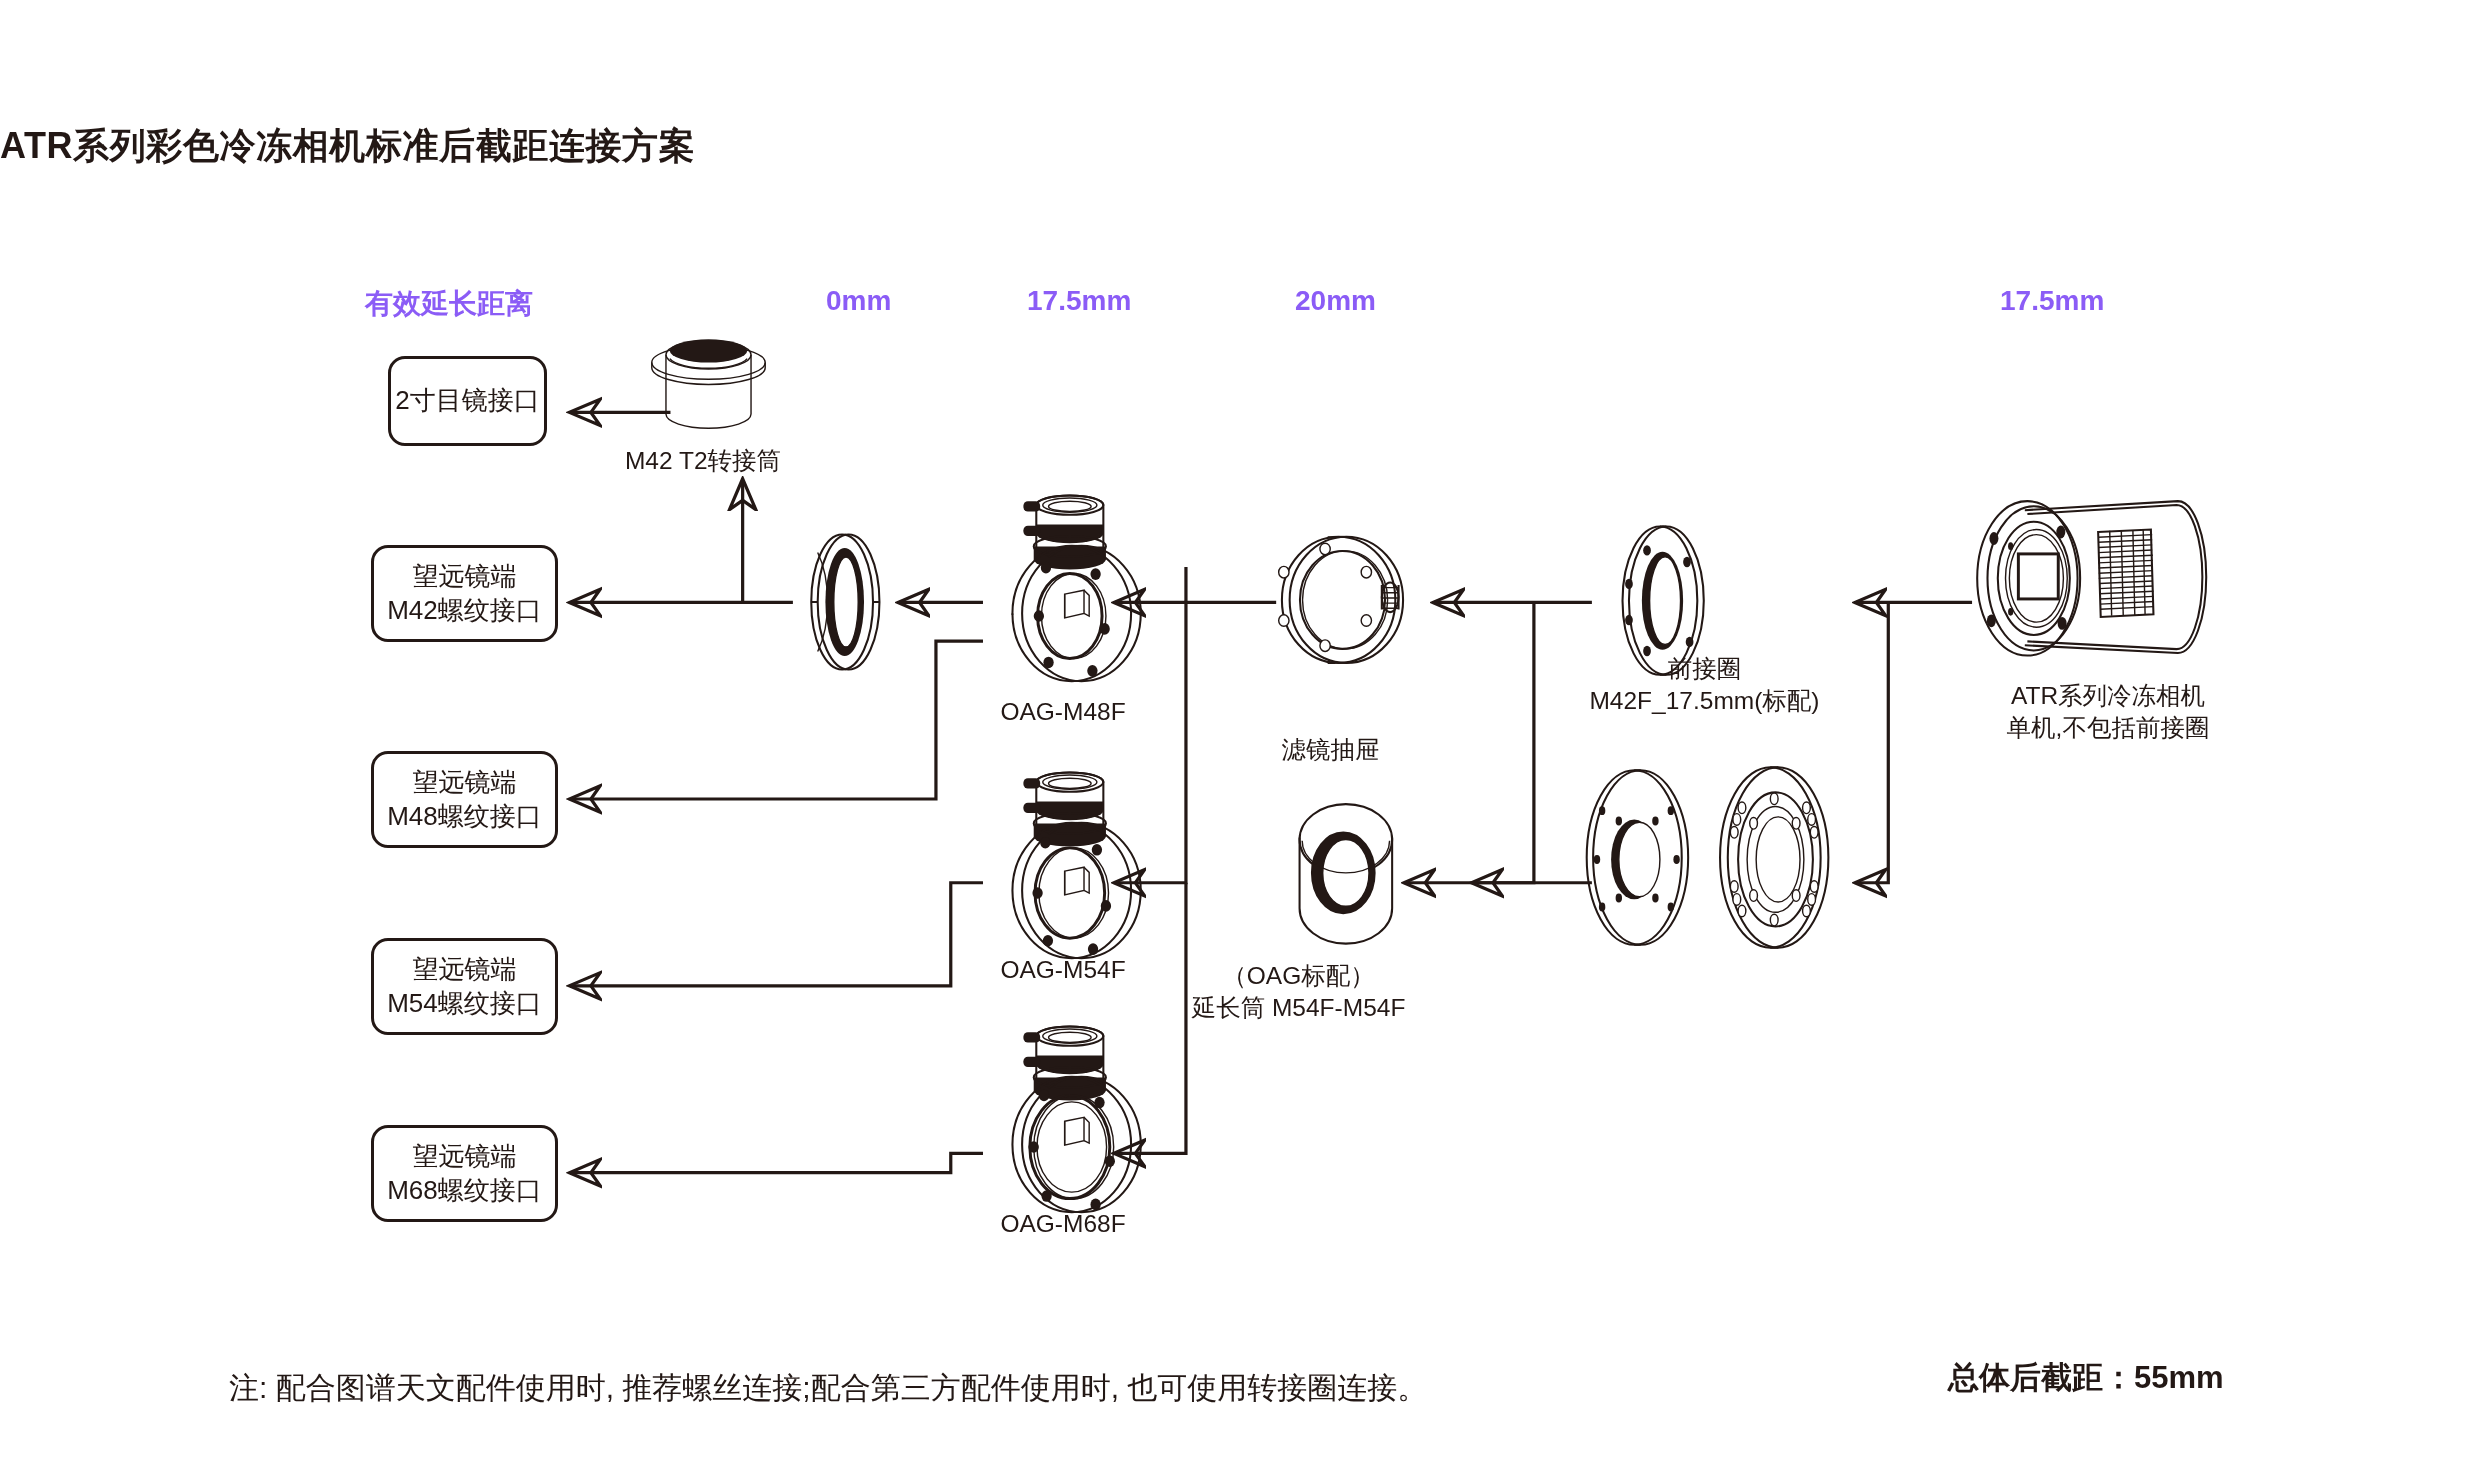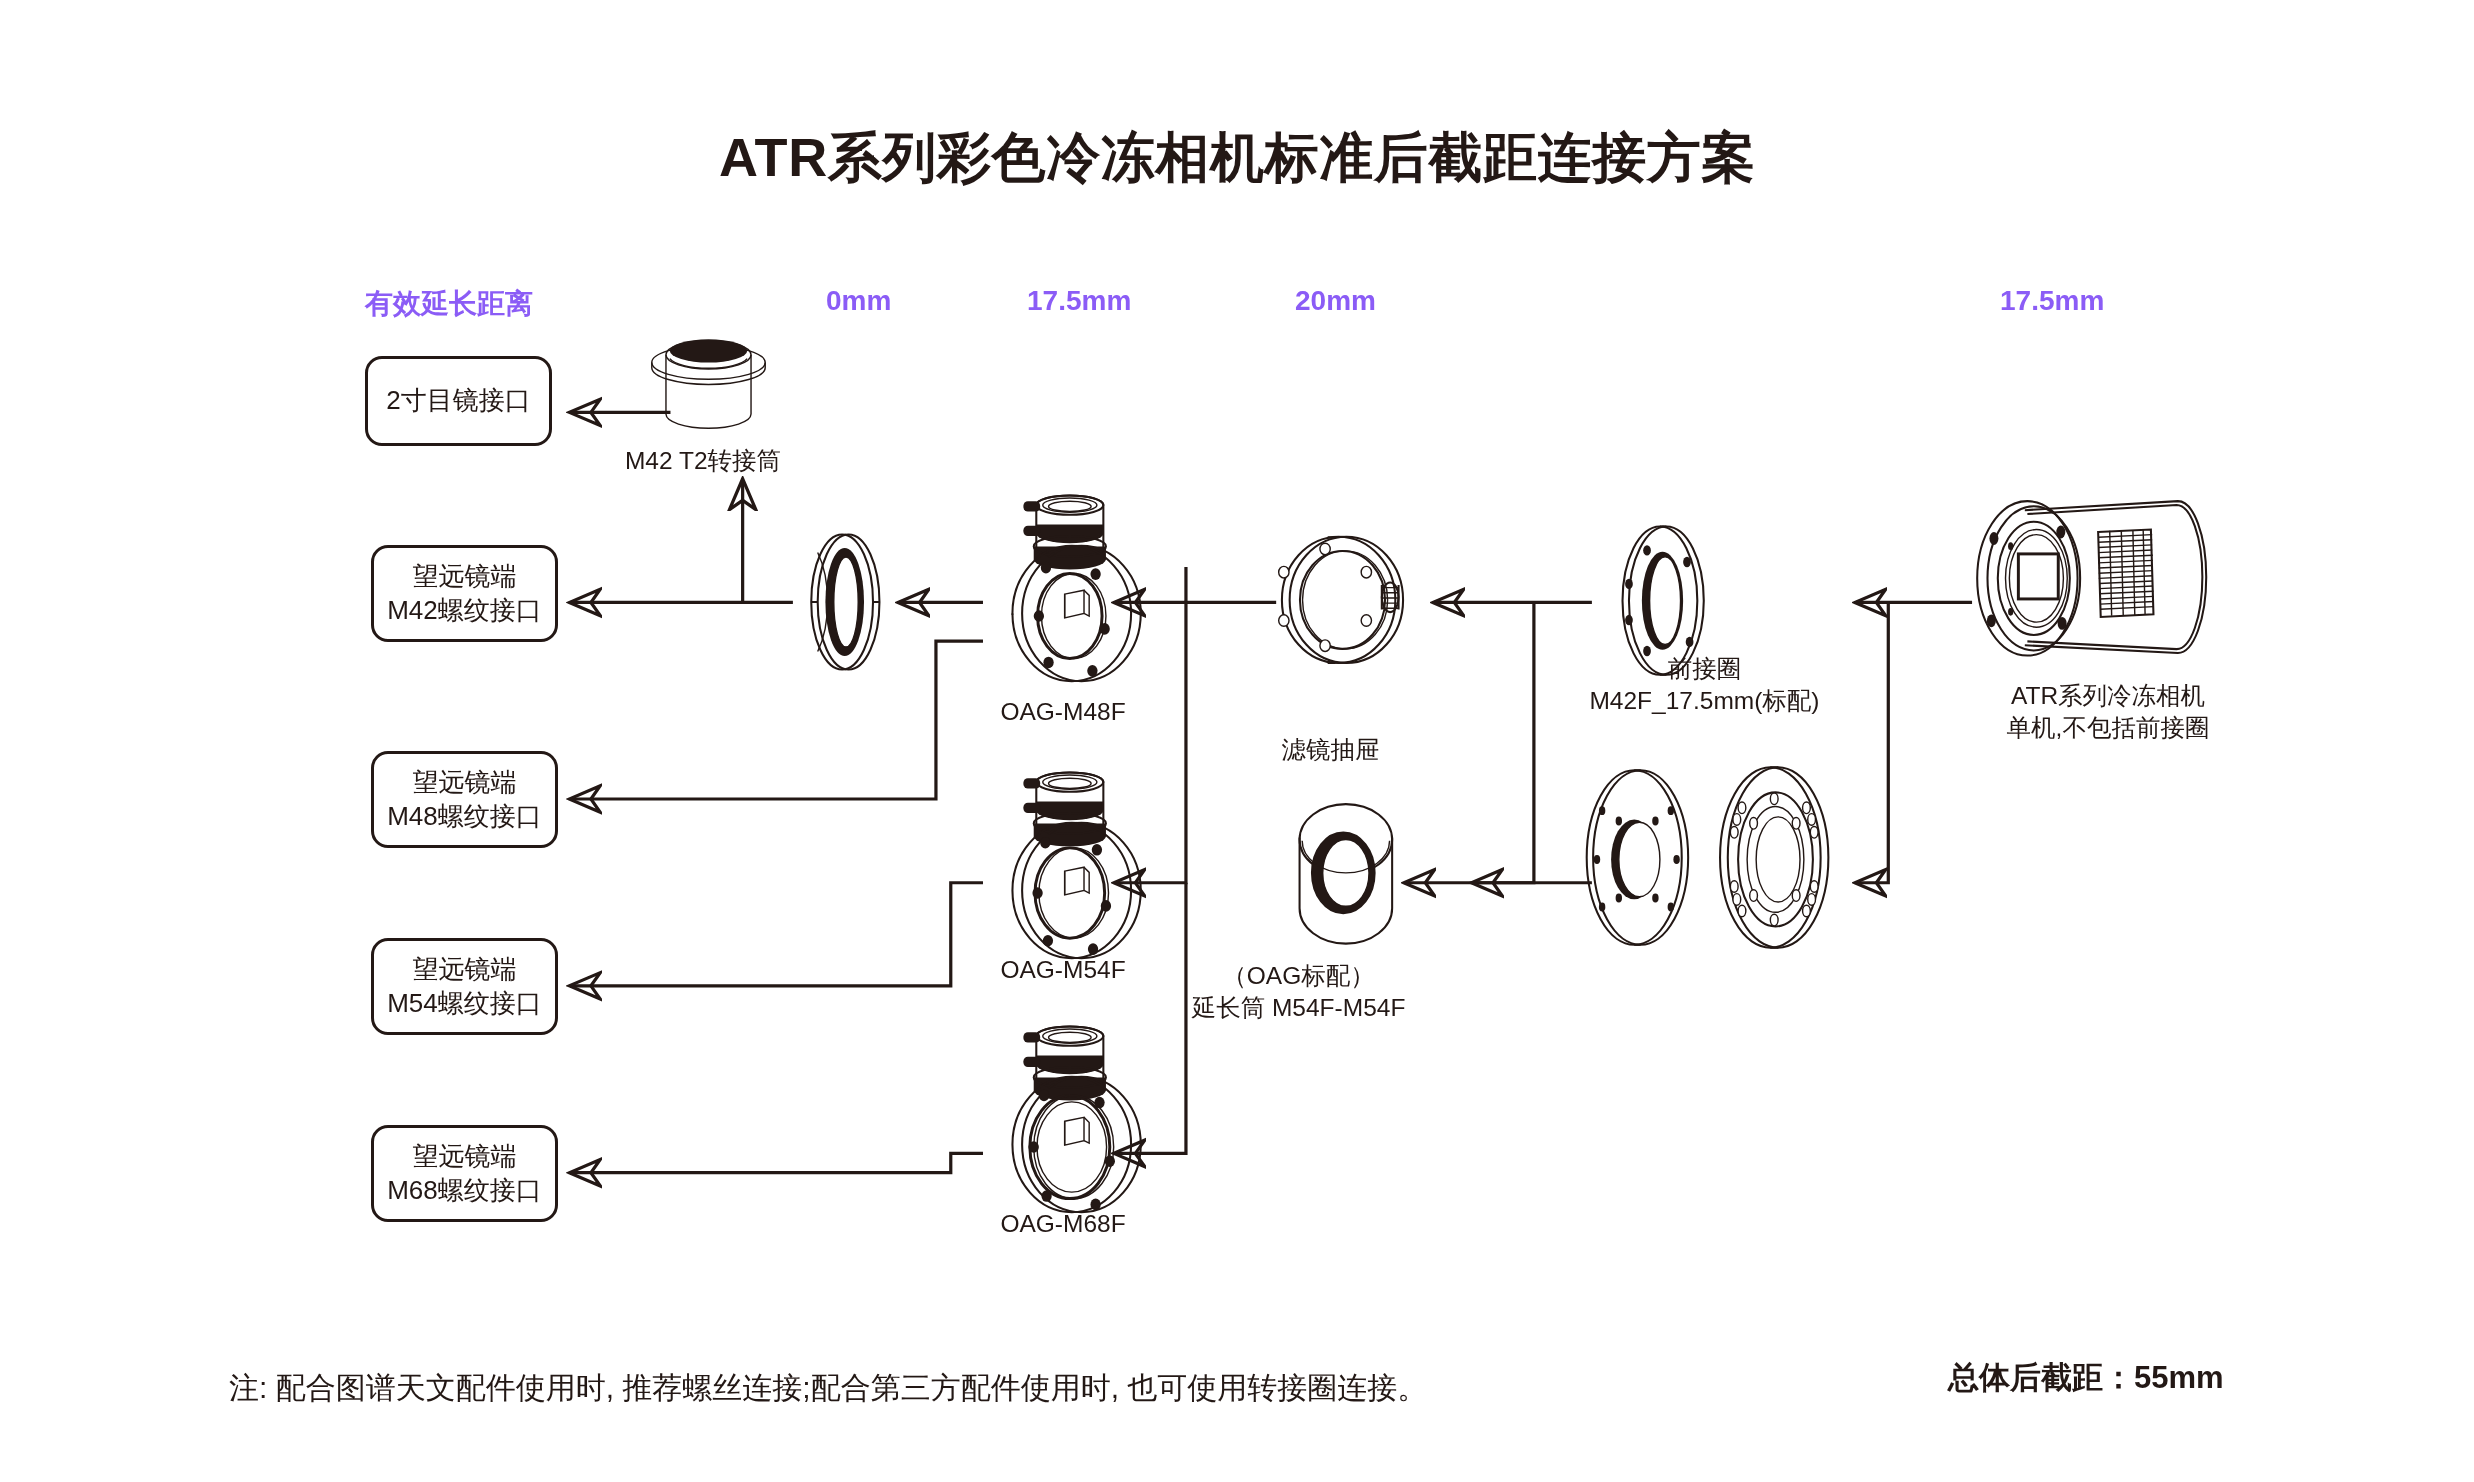--- a/index.html
+++ b/index.html
@@ -22,22 +22,22 @@
     width: 2475px;
     height: 1482px;
   }
 
   
   #page-title {
     position: absolute;
     left: 0;
     top: 122px;
     width: 2475px;
-    text-align: center;
-    font-size: 54px;
+    text-align: left;
+    font-size: 36px;
     font-weight: bold;
     letter-spacing: 0.6px;
     color: #231815;
   }
 
   
   .hdr {
     position: absolute;
     font-size: 28px;
     font-weight: bold;
@@ -60,21 +60,21 @@
     display: flex;
     flex-direction: column;
     align-items: center;
     justify-content: center;
     text-align: center;
     font-size: 26px;
     line-height: 1.28;
     color: #231815;
     white-space: nowrap;
   }
-  #box-eyepiece { left: 365px; top: 356px;  width: 187px; height: 90px; }
+  #box-eyepiece { left: 388px; top: 356px;  width: 159px; height: 90px; }
   #box-m42      { left: 371px; top: 545px;  width: 187px; height: 97px; }
   #box-m48      { left: 371px; top: 751px; width: 187px; height: 97px; }
   #box-m54      { left: 371px; top: 938px; width: 187px; height: 97px; }
   #box-m68      { left: 371px; top: 1125px; width: 187px; height: 97px; }
 
   
   .cap {
     position: absolute;
     font-size: 24.5px;
     line-height: 1.3;

